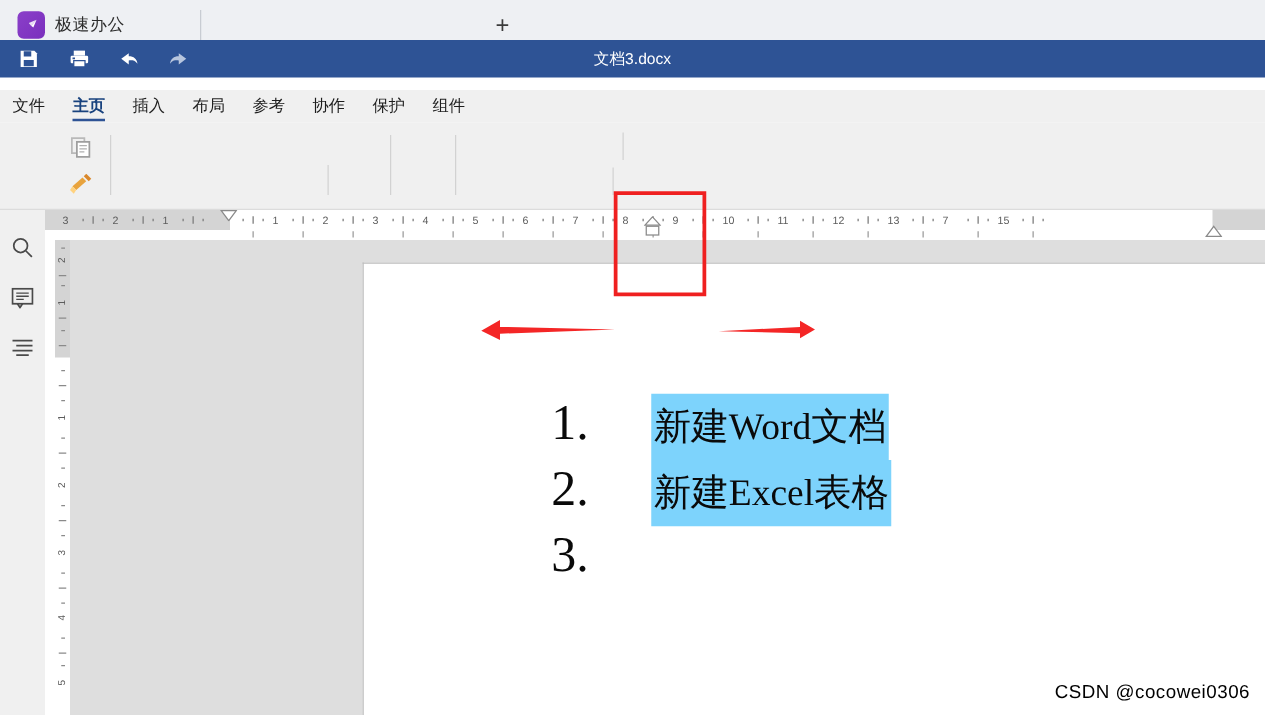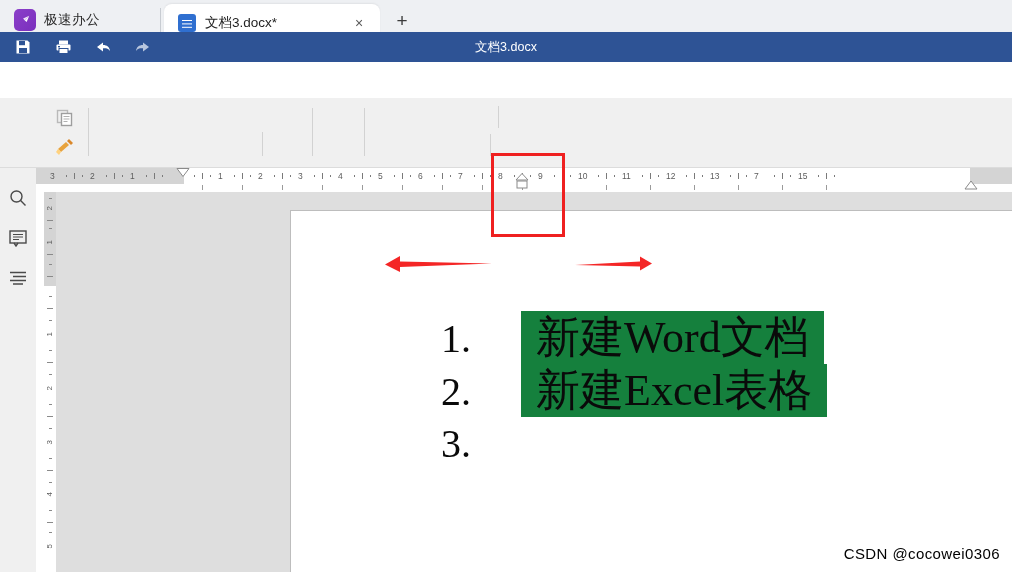--- a/index.html
+++ b/index.html
@@ -183,23 +183,23 @@
     position: absolute; left: 234px; top: 18px; width: 722px; height: 362px;
     background: #ffffff; border-left: 1px solid #bdbdbd; border-top: 1px solid #bdbdbd;
   }
   .doc-list { position: absolute; left: 150px; top: 100px; }
   .doc-row { display: flex; align-items: baseline; height: 53px; }
   .doc-num {
     width: 80px; font-family: "Liberation Serif", serif; font-size: 40px;
     color: #0a0a0a; line-height: 53px;
   }
   .doc-txt {
-    font-family: "Liberation Serif", "DejaVu Serif", serif; font-size: 44px;
-    color: #0a0a0a; line-height: 53px; background: #15803d;
-    padding: 0 15px; white-space: nowrap;
+    font-family: "Liberation Serif", "DejaVu Serif", serif; font-size: 30px;
+    color: #0a0a0a; line-height: 53px; background: #7dd3fc;
+    padding: 0 2px; white-space: nowrap;
   }
 
   
   .anno-rect {
     position: absolute; left: 491px; top: 153px; width: 74px; height: 84px;
     border: 3px solid #ef2020; pointer-events: none;
   }
   .anno-arrows { position: absolute; left: 380px; top: 245px; width: 290px; height: 40px;
                  pointer-events: none; }
 
@@ -220,27 +220,20 @@
         <svg width="13" height="13" viewBox="0 0 16 16">
           <path d="M12.6 2.2 L9.4 9.8 L7.2 8.0 Z" fill="#ffffff"></path>
           <path d="M12.6 2.2 L5.0 5.4 L7.2 8.0 Z" fill="#ffffff" opacity=".85"></path>
         </svg>
       </div>
       <div class="brand-name">极速办公</div>
     </div>
 
     <div class="tabdivider"></div>
 
-    <div class="doctab">
-      <div class="doctab-icon">
-          <i></i>
-        </div>
-      <div class="doctab-label">文档3.docx*</div>
-      <div class="doctab-close">×</div>
-    </div>
 
     <div class="newtab">+</div>
   </div>
 
   <div class="titlebar">
     <div class="qa" style="left:6px;">
       <svg width="16" height="16" viewBox="0 0 16 16">
         <path d="M1.5 1.5h11L14.5 3.5v11h-13z" fill="#ffffff"></path>
         <rect x="4" y="2" width="6" height="4.2" fill="#2e5395"></rect>
         <rect x="4" y="9" width="8" height="5" fill="#2e5395"></rect>
@@ -260,20 +253,30 @@
       </svg>
     </div>
     <div class="qa" style="left:126px;">
       <svg width="18" height="14" viewBox="0 0 18 14">
         <path d="M15 7 L9 2.5 L9 5 C5 5 2.5 7 2 11 C4 8 6.5 8.2 9 8.3 L9 11.5 Z" fill="#b8c6de"></path>
       </svg>
     </div>
     <div class="wintitle">文档3.docx</div>
   </div>
 
+  <div class="menubar">
+    <div class="menu-item" style="left:10px;">文件</div>
+    <div class="menu-item active" style="left:58px;">主页</div>
+    <div class="menu-item" style="left:106px;">插入</div>
+    <div class="menu-item" style="left:154px;">布局</div>
+    <div class="menu-item" style="left:202px;">参考</div>
+    <div class="menu-item" style="left:250px;">协作</div>
+    <div class="menu-item" style="left:298px;">保护</div>
+    <div class="menu-item" style="left:346px;">组件</div>
+  </div>
 
   <div class="ribbon">
 
 
     <div class="copy-btn">
       <svg width="18" height="18" viewBox="0 0 18 18">
         <rect x="1.5" y="1.5" width="10" height="12" fill="none" stroke="#b9b9b9" stroke-width="1.4"></rect>
         <rect x="5.5" y="4.5" width="10" height="12" fill="#ffffff" stroke="#9e9e9e" stroke-width="1.4"></rect>
         <path d="M7.5 7.5h6M7.5 10h6M7.5 12.5h4" stroke="#b0b0b0" stroke-width="1"></path>
       </svg>

